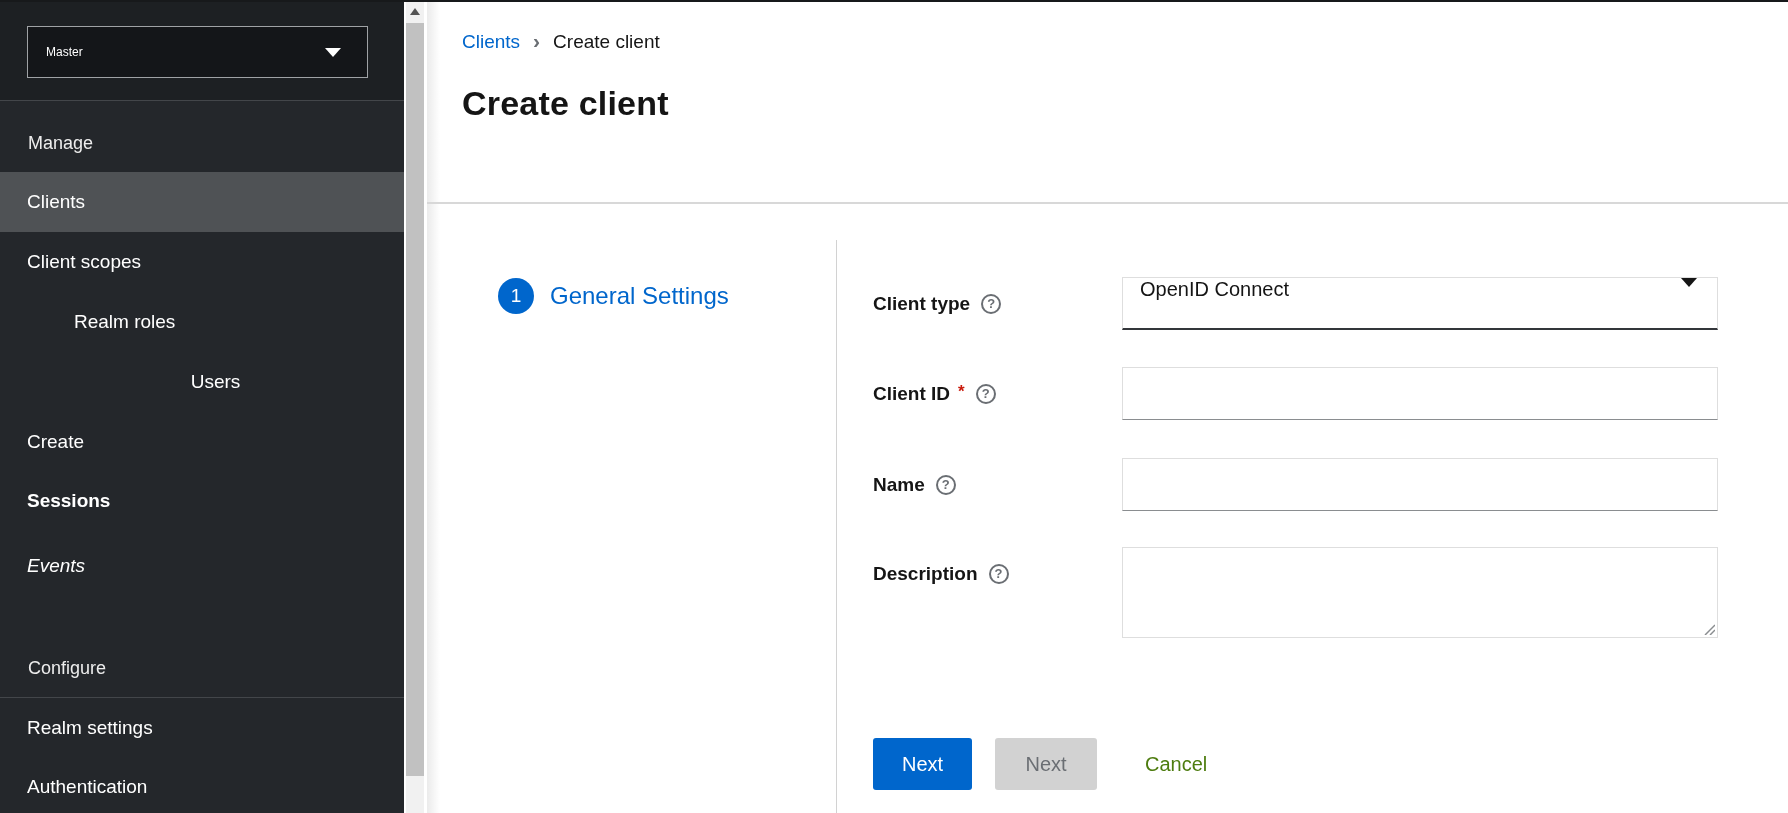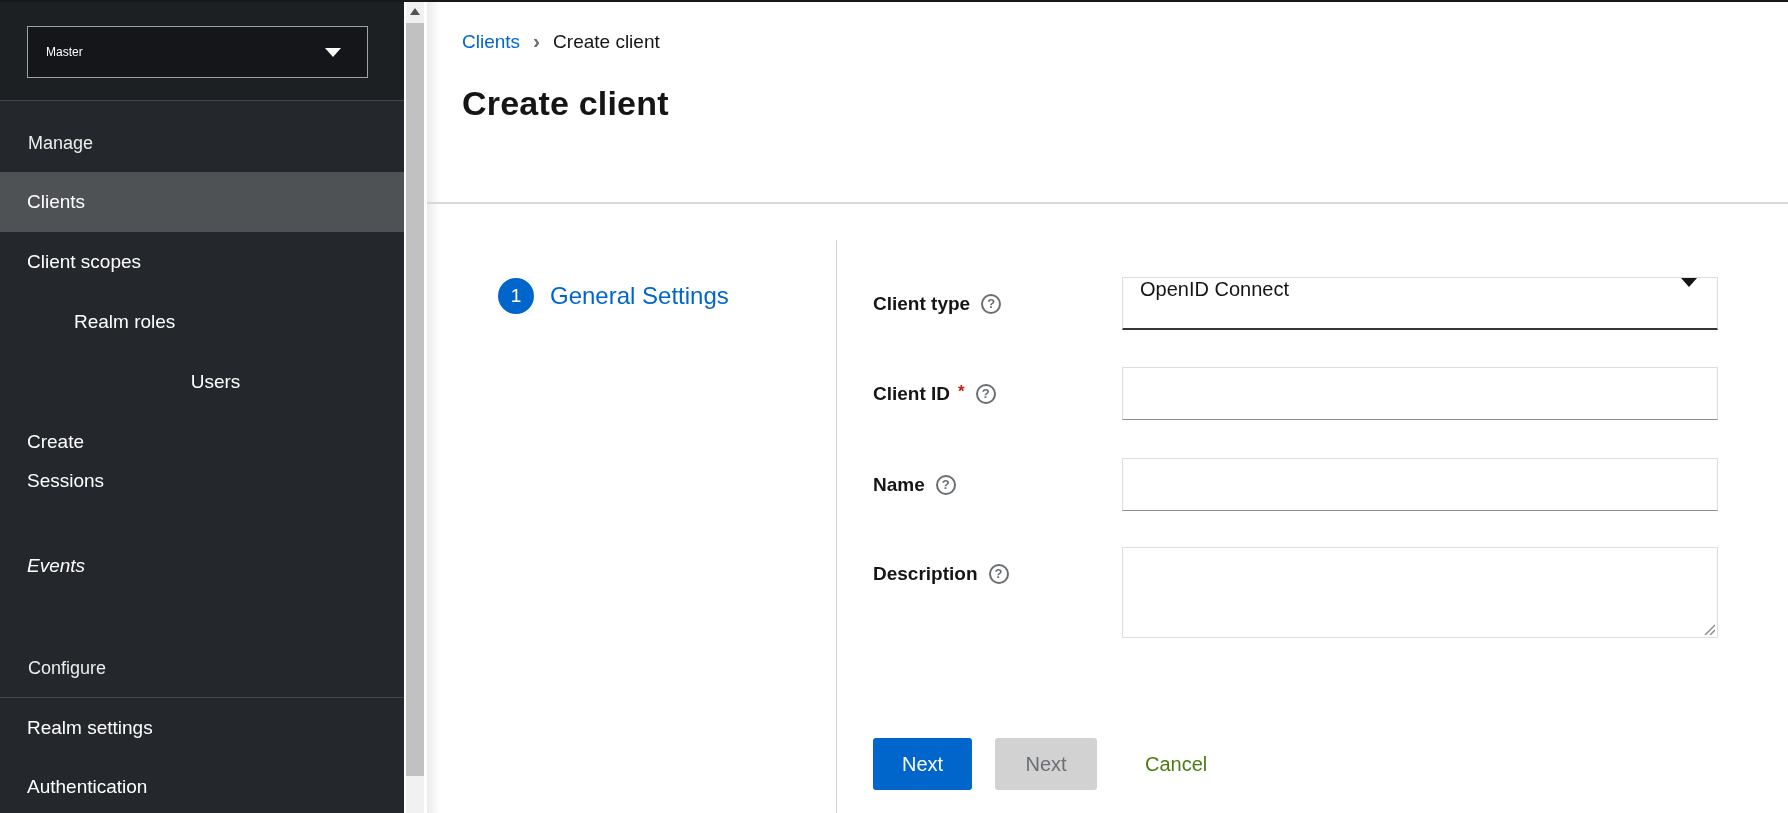--- a/index.html
+++ b/index.html
@@ -98,21 +98,21 @@
     </div>
     <div class="nav-item" style="top:292px;margin-left:47px;">
       <span>Realm roles</span>
     </div>
     <div class="nav-item" style="top:352px;justify-content:center;">
       <span>Users</span>
     </div>
     <div class="nav-item" style="top:412px;">
       <span>Create</span>
     </div>
-    <div class="nav-item" style="top:451px;">
+    <div class="nav-item" style="top:471px;font-weight:bold;">
       <span>Sessions</span>
     </div>
     <div class="nav-item" style="top:536px;font-style:italic;">
       <span>Events</span>
     </div>
 
     <div class="section-label" style="top:658px;">Configure</div>
     <div class="nav-divider"></div>
 
     <div class="nav-item" style="top:698px;">

